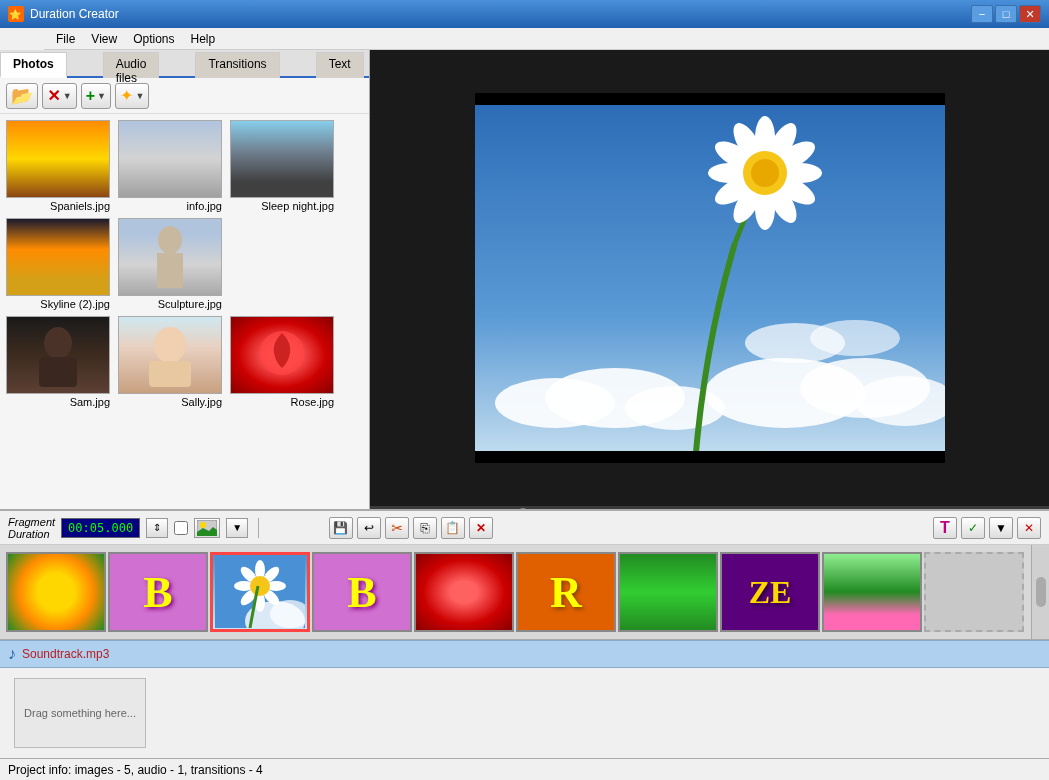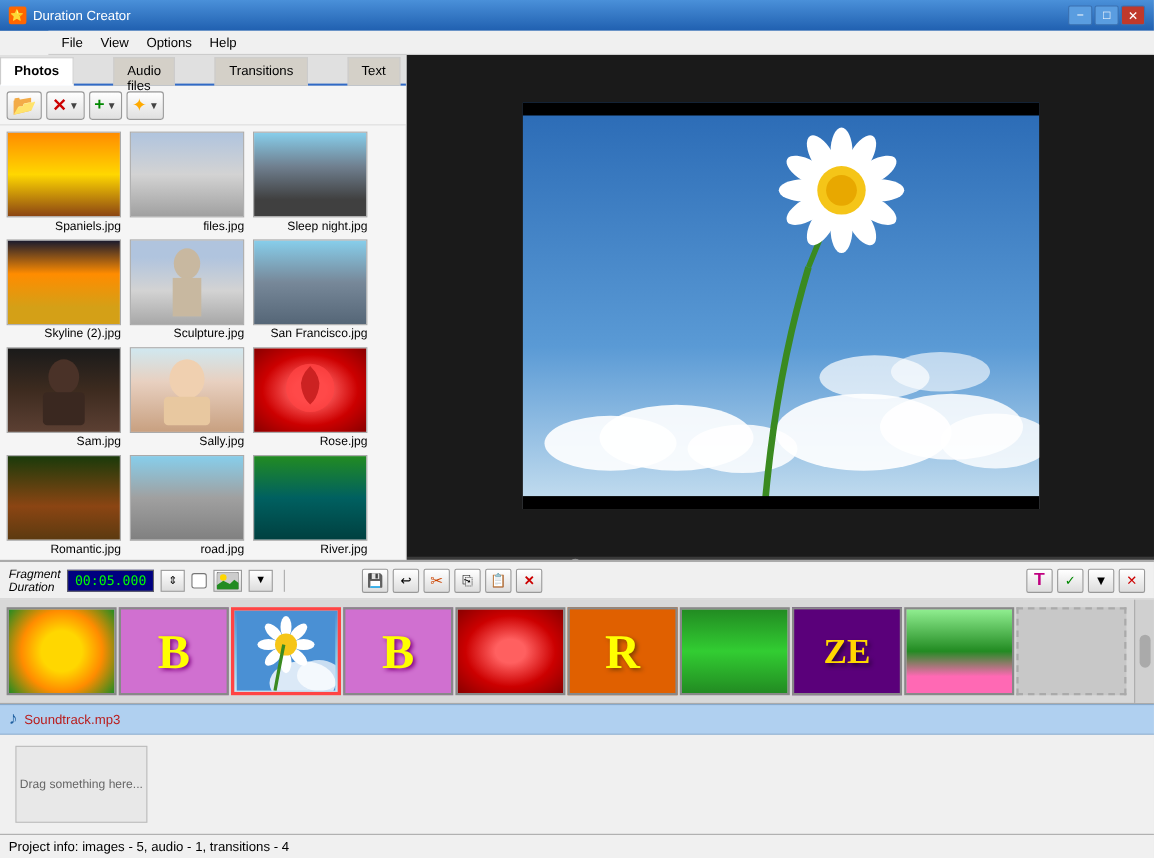--- a/index.html
+++ b/index.html
@@ -363,21 +363,21 @@
       gap: 6px;
     }
     .audio-note { color: #2060a0; font-size: 16px; }
     .audio-label { color: #b91c1c; font-size: 12px; }
 
     
     .drag-area {
       background: #e8e8e8;
       border: 1px solid #bbb;
       margin: 6px 8px;
-      width: 120px;
+      width: 132px;
       height: 70px;
       display: flex;
       align-items: center;
       justify-content: center;
       font-size: 11px;
       color: #666;
       text-align: center;
     }
 
     
@@ -453,44 +453,40 @@
     </div>
 
     <div class="photo-grid">
       <div class="photo-row">
         <div class="photo-item">
           <div class="photo-thumb thumb-sunset"></div>
           <span class="photo-label">Spaniels.jpg</span>
         </div>
         <div class="photo-item">
           <div class="photo-thumb thumb-statue"></div>
-          <span class="photo-label">files.jpg</span>
+          <span class="photo-label">info.jpg</span>
         </div>
         <div class="photo-item">
           <div class="photo-thumb thumb-city"></div>
           <span class="photo-label">Sleep night.jpg</span>
         </div>
       </div>
       <div class="photo-row">
         <div class="photo-item">
           <div class="photo-thumb thumb-sunset" style="background: linear-gradient(to bottom, #1a1a2e 0%, #ff8c00 40%, #d4a017 80%);"></div>
           <span class="photo-label">Skyline (2).jpg</span>
         </div>
         <div class="photo-item">
           <div class="photo-thumb" style="background: linear-gradient(to bottom, #b0c4de 20%, #d3d3d3 60%, #a8a8a8 100%); display:flex; align-items:center; justify-content:center;">
             <svg width="50" height="65" viewBox="0 0 50 65">
               <ellipse cx="25" cy="15" rx="12" ry="14" fill="#c8b8a0"></ellipse>
               <rect x="12" y="28" width="26" height="35" fill="#c8b8a0"></rect>
             </svg>
           </div>
           <span class="photo-label">Sculpture.jpg</span>
-        </div>
-        <div class="photo-item">
-          <div class="photo-thumb" style="background: linear-gradient(to bottom, #87ceeb 0%, #778899 50%, #556677 100%);"></div>
-          <span class="photo-label">San Francisco.jpg</span>
         </div>
       </div>
       <div class="photo-row">
         <div class="photo-item">
           <div class="photo-thumb" style="background: linear-gradient(to bottom, #1a1a1a 0%, #3d2b1f 50%, #5c4033 100%); display:flex; align-items:center; justify-content:center;">
             <svg width="55" height="65" viewBox="0 0 55 65">
                 <ellipse cx="27" cy="20" rx="14" ry="16" fill="#4a3228"></ellipse>
                 <rect x="8" y="34" width="38" height="30" rx="4" fill="#3a2820"></rect>
               </svg>
           </div>
@@ -508,34 +504,20 @@
         <div class="photo-item">
           <div class="photo-thumb" style="background: radial-gradient(ellipse at center, #ff6060 20%, #cc0000 60%, #880000 100%); display:flex; align-items:center; justify-content:center;">
             <svg width="60" height="65" viewBox="0 0 60 65">
               <ellipse cx="30" cy="30" rx="22" ry="22" fill="#ff4444" opacity="0.8"></ellipse>
               <path d="M30 10 Q40 20 38 30 Q36 40 30 45 Q24 40 22 30 Q20 20 30 10Z" fill="#cc2222"></path>
             </svg>
           </div>
           <span class="photo-label">Rose.jpg</span>
         </div>
       </div>
-      <div class="photo-row">
-        <div class="photo-item">
-          <div class="photo-thumb" style="background: linear-gradient(to bottom, #1a3a0a 0%, #8B4513 60%, #5c3a10 100%);"></div>
-          <span class="photo-label">Romantic.jpg</span>
-        </div>
-        <div class="photo-item">
-          <div class="photo-thumb" style="background: linear-gradient(to bottom, #87ceeb 0%, #a0a0a0 50%, #808080 100%);"></div>
-          <span class="photo-label">road.jpg</span>
-        </div>
-        <div class="photo-item">
-          <div class="photo-thumb" style="background: linear-gradient(to bottom, #228B22 0%, #006060 50%, #004040 100%);"></div>
-          <span class="photo-label">River.jpg</span>
-        </div>
-      </div>
     </div>
 
     <div class="bottom-left">
       <div class="resolution-btn">720x576<br>4:3</div>
       <div class="make-video-btn">Make<br>video file</div>
     </div>
   </div>
 
   <div class="right-panel">
 

